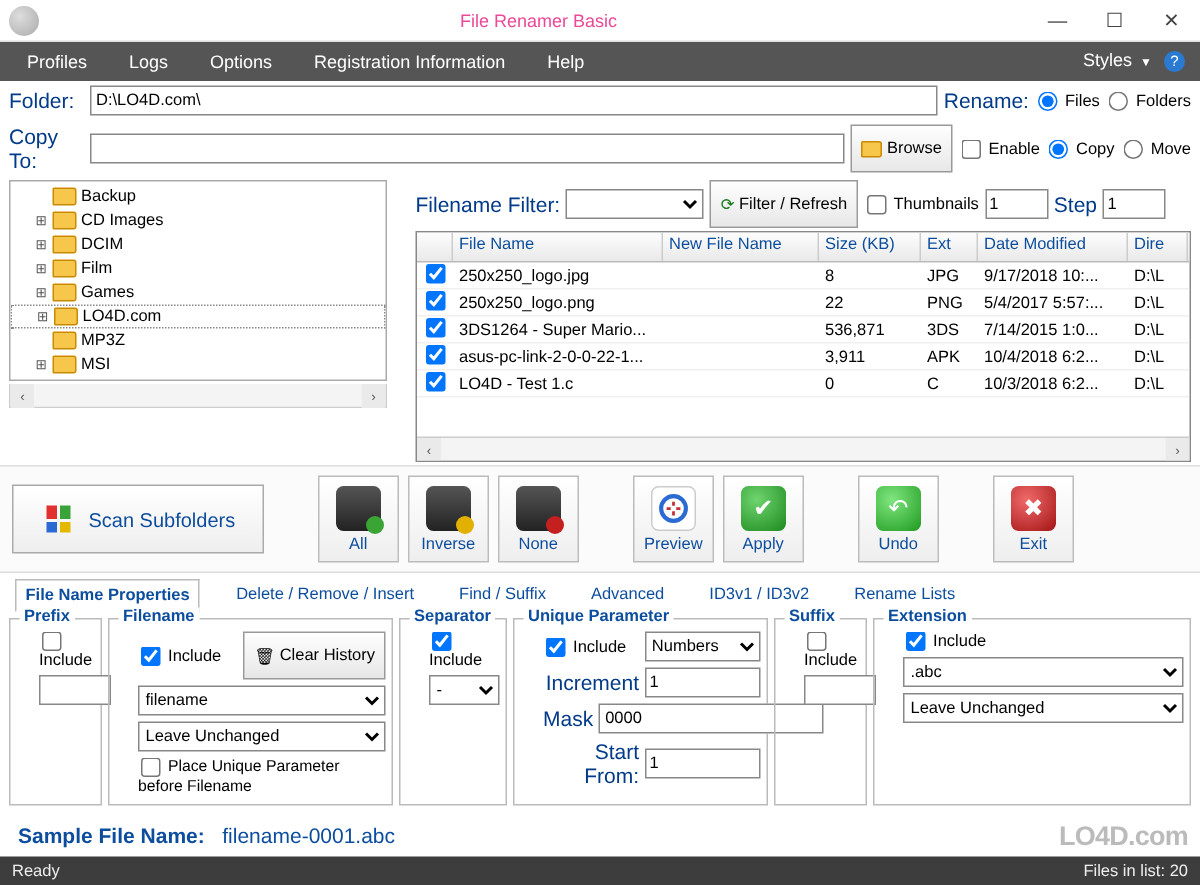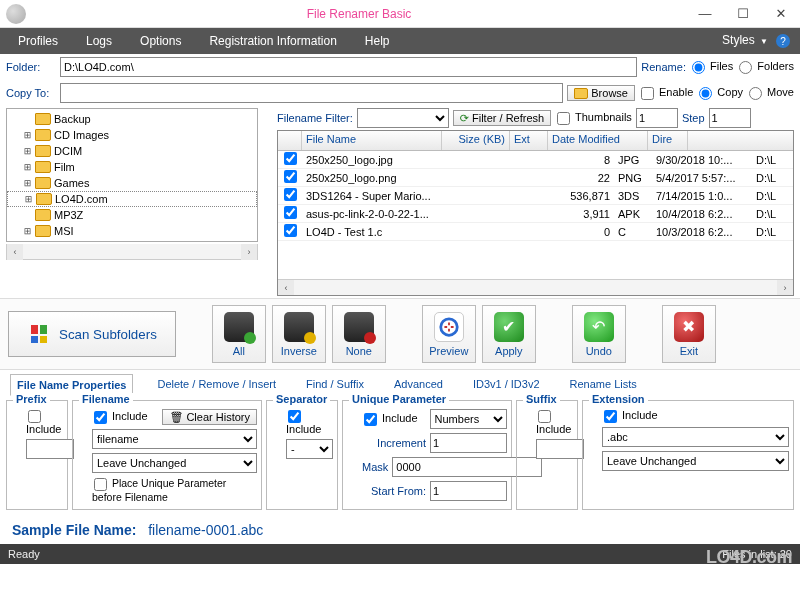--- a/index.html
+++ b/index.html
@@ -13,24 +13,24 @@
 
 
 .menubar { height: 26px; background: #555; color: #fff; display: flex; align-items: center; padding: 0 4px; }
 .menubar .mitem { padding: 0 14px; line-height: 26px; font-size: 12px; }
 .menubar .right { margin-left: auto; display: flex; align-items: center; padding-right: 6px; }
 .dropcaret { font-size: 8px; margin-left: 2px; }
 .help-circle { width: 14px; height: 14px; border-radius: 50%; background: #2a7ad2; color: #fff; font-size: 10px; display: inline-flex; align-items: center; justify-content: center; margin-left: 6px; }
 
 
 .toprow { display: flex; align-items: center; padding: 3px 6px; gap: 4px; }
-.label { color: #003a88; font-size: 11px; }
+.label { color: #003a88; font-size: 14px; }
 .textinput { border: 1px solid #888; height: 20px; padding: 0 3px; font-size: 11px; background: #fff; }
 .radio, .check { margin: 0 2px; vertical-align: middle; }
-.btn { border: 1px solid #999; background: linear-gradient(#fefefe,#e7e7e7); padding: 1px 6px; height: 16px; font-size: 11px; display: inline-flex; align-items: center; gap: 3px; }
+.btn { border: 1px solid #999; background: linear-gradient(#fefefe,#e7e7e7); padding: 1px 6px; height: 32px; font-size: 11px; display: inline-flex; align-items: center; gap: 3px; }
 .fld-icon { width: 14px; height: 11px; background: #f6c74a; border: 1px solid #c98a00; border-radius: 1px 2px 2px 1px; }
 
 
 .mainsplit { display: flex; height: 192px; }
 .tree { width: 252px; border: 1px solid #aaa; margin: 2px 2px 2px 6px; overflow: auto; font-size: 11px; padding: 2px 0; }
 .tree-row { display: flex; align-items: center; height: 16px; padding-left: 16px; gap: 3px; }
 .tree-row.sel { background: #fff; border: 1px dotted #888; }
 .tnode { width: 9px; text-align: center; color: #555; font-size: 9px; }
 .tfld { width: 16px; height: 12px; background: #f6c74a; border: 1px solid #c98a00; border-radius: 1px 2px 2px 1px; }
 .tree-scroll-x { height: 16px; display: flex; border-top: 1px solid #ccc; }
@@ -41,21 +41,21 @@
 .filterrow { display: flex; align-items: center; gap: 4px; margin-bottom: 2px; }
 .combo { border: 1px solid #888; height: 20px; font-size: 11px; background: #fff; }
 .spin { border: 1px solid #888; height: 20px; width: 42px; font-size: 11px; padding: 0 2px; }
 
 .filetbl { border: 1px solid #888; flex: 1; overflow: hidden; font-size: 11px; display: flex; flex-direction: column; }
 .thead { display: flex; background: linear-gradient(#fdfdfd,#e9e9e9); border-bottom: 1px solid #bbb; height: 20px; }
 .th { border-right: 1px solid #ccc; padding: 2px 4px; color: #0c4d9e; overflow: hidden; white-space: nowrap; }
 .tbody { flex: 1; overflow: hidden; }
 .trow { display: flex; height: 18px; align-items: center; border-bottom: 1px solid #f0f0f0; }
 .td { padding: 0 4px; overflow: hidden; white-space: nowrap; }
-.c0{width:24px;text-align:center;} .c1{width:140px;} .c2{width:104px;} .c3{width:68px;text-align:right;} .c4{width:38px;} .c5{width:100px;} .c6{width:40px;}
+.c0{width:24px;text-align:center;} .c1{width:140px;} .c2{width:104px;} .c3{width:68px;} .c4{width:38px;} .c5{width:100px;} .c6{width:40px;}
 .tbl-scroll-x { height: 16px; display: flex; border-top: 1px solid #ccc; }
 
 
 .toolrow { display: flex; align-items: center; padding: 6px 8px; gap: 12px; border-top: 1px solid #ddd; border-bottom: 1px solid #ddd; background: #fbfbfb; }
 .scanbtn { border: 1px solid #aaa; background: linear-gradient(#fff,#eee); padding: 10px 18px; color: #0c4d9e; display: flex; align-items: center; gap: 8px; }
 .bigicon { width: 24px; height: 24px; }
 .toolgroup { display: flex; gap: 6px; }
 .toolgroup.gapL { margin-left: 24px; }
 .tbtn { border: 1px solid #bbb; background: linear-gradient(#fff,#eee); width: 54px; height: 58px; display: flex; flex-direction: column; align-items: center; justify-content: center; gap: 3px; color: #0c4d9e; font-size: 11px; }
 .tbtn .ic { width: 30px; height: 30px; border-radius: 5px; display: flex; align-items: center; justify-content: center; color: #fff; font-size: 16px; }
@@ -188,33 +188,34 @@
       <label><input type="checkbox" class="check" style=""> <span>Thumbnails</span></label>
       <input class="spin" value="1" style="">
       <span class="label">Step</span>
       <input class="spin" value="1" style="">
     </div>
 
     <div class="filetbl">
       <div class="thead">
         <div class="th c0"></div>
         <div class="th c1">File Name</div>
+        <div class="th c2">New File Name</div>
         <div class="th c3">Size (KB)</div>
         <div class="th c4">Ext</div>
         <div class="th c5">Date Modified</div>
         <div class="th c6">Dire</div>
       </div>
       <div class="tbody" id="tbody">
           <div class="trow">
             <div class="td c0"><input type="checkbox" checked="" style=""></div>
             <div class="td c1">250x250_logo.jpg</div>
             <div class="td c2"></div>
             <div class="td c3">8</div>
             <div class="td c4">JPG</div>
-            <div class="td c5">9/30/2018 10:...</div>
+            <div class="td c5">9/17/2018 10:...</div>
             <div class="td c6">D:\L</div>
           </div>
           <div class="trow">
             <div class="td c0"><input type="checkbox" checked="" style=""></div>
             <div class="td c1">250x250_logo.png</div>
             <div class="td c2"></div>
             <div class="td c3">22</div>
             <div class="td c4">PNG</div>
             <div class="td c5">5/4/2017 5:57:...</div>
             <div class="td c6">D:\L</div>

